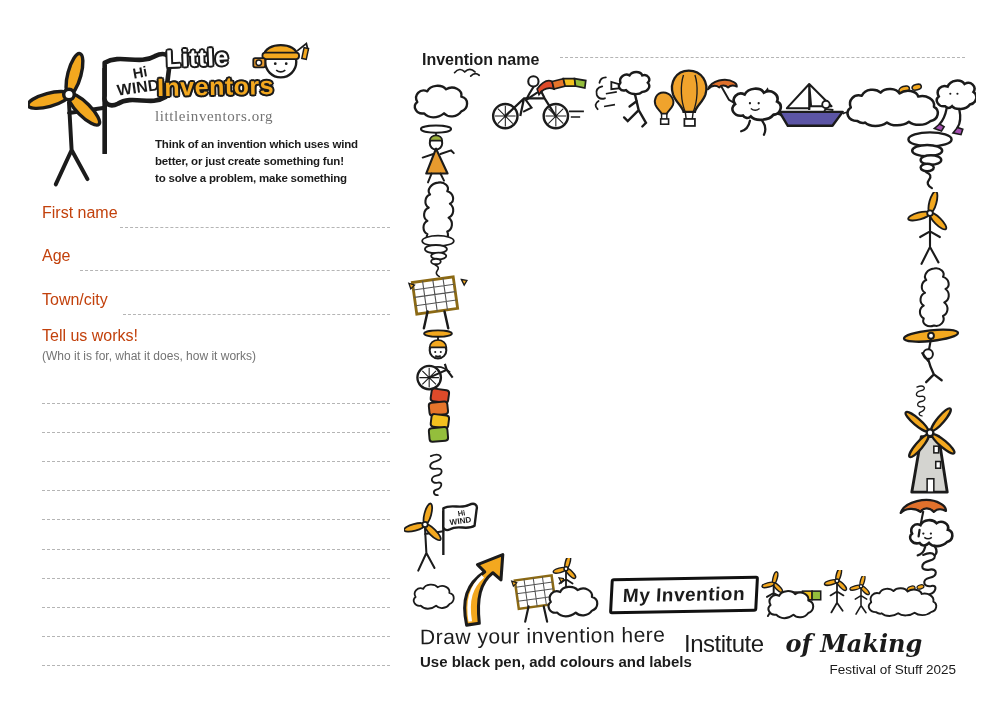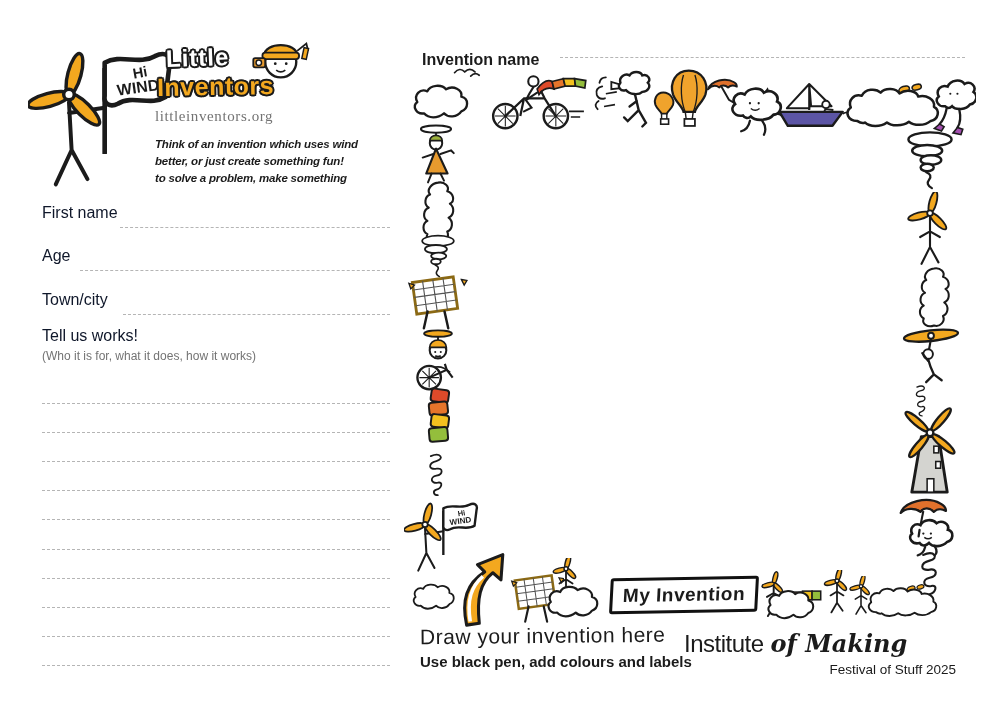--- a/index.html
+++ b/index.html
@@ -10,36 +10,36 @@
   .logo-little{position:absolute;left:166px;top:44px;font-size:24px;font-weight:800;color:#fff;
     letter-spacing:1px;transform:rotate(-2deg);
     text-shadow:2px 0 0 #1b1b1b,-2px 0 0 #1b1b1b,0 2px 0 #1b1b1b,0 -2px 0 #1b1b1b,
       1.5px 1.5px 0 #1b1b1b,-1.5px -1.5px 0 #1b1b1b,1.5px -1.5px 0 #1b1b1b,-1.5px 1.5px 0 #1b1b1b;}
   .logo-inventors{position:absolute;left:157px;top:72px;font-size:25px;font-weight:800;color:#F3A81F;
     letter-spacing:0.5px;transform:rotate(-1deg);
     text-shadow:2px 0 0 #1b1b1b,-2px 0 0 #1b1b1b,0 2px 0 #1b1b1b,0 -2px 0 #1b1b1b,
       1.5px 1.5px 0 #1b1b1b,-1.5px -1.5px 0 #1b1b1b,1.5px -1.5px 0 #1b1b1b,-1.5px 1.5px 0 #1b1b1b;}
   .website{position:absolute;left:155px;top:108px;font-size:15px;letter-spacing:0.6px;color:#737373;font-family:Liberation Serif, serif;}
   .prompt{position:absolute;left:155px;top:136px;font-size:11.5px;font-weight:bold;line-height:17px;
-    letter-spacing:-0.2px;white-space:nowrap;font-style:italic;}
-  .field-label{position:absolute;font-size:16px;color:#0f172a;}
+    letter-spacing:-0.2px;white-space:nowrap;}
+  .field-label{position:absolute;font-size:16px;color:#c2410c;}
   .dash-line{position:absolute;border-bottom:1.6px dashed #b5b5b5;height:0;}
   .hint{position:absolute;font-size:12px;color:#737373;}
   
   .invention-label{position:absolute;left:422px;top:51px;font-size:16px;font-weight:bold;}
   .banner{position:absolute;left:610px;top:577px;width:142px;height:30px;border:3px solid #111;
     border-radius:3px;background:#fff;transform:skewX(-4deg) rotate(-1deg);
     display:flex;align-items:center;justify-content:center;font-size:19px;font-weight:bold;
     letter-spacing:0.5px;}
   .draw-here{position:absolute;left:420px;top:624px;font-size:21px;letter-spacing:0.5px;
     transform:rotate(-0.6deg);color:#1b1b1b;}
   .pen-note{position:absolute;left:420px;top:653px;font-size:15px;font-weight:bold;}
   .institute{position:absolute;left:684px;top:629px;width:272px;text-align:left;white-space:nowrap;}
   .inst-bold{font-size:24px;font-weight:400;letter-spacing:-0.5px;text-align:right;}
-  .inst-italic{font-size:24px;font-weight:bold;font-style:italic;font-family:"DejaVu Serif",serif;margin-left:7px;}
+  .inst-italic{font-size:24px;font-weight:bold;font-style:italic;font-family:"DejaVu Serif",serif;margin-left:22px;}
   .festival{position:absolute;left:684px;top:662px;width:272px;text-align:right;
     font-size:13.5px;font-weight:normal;}
   .drawing-area{position:absolute;left:468px;top:138px;width:430px;height:405px;background:transparent;}
 </style>
 </head>
 <body>
 
 <div class="page">
 
   <svg width="0" height="0" style="position:absolute" aria-hidden="true">

